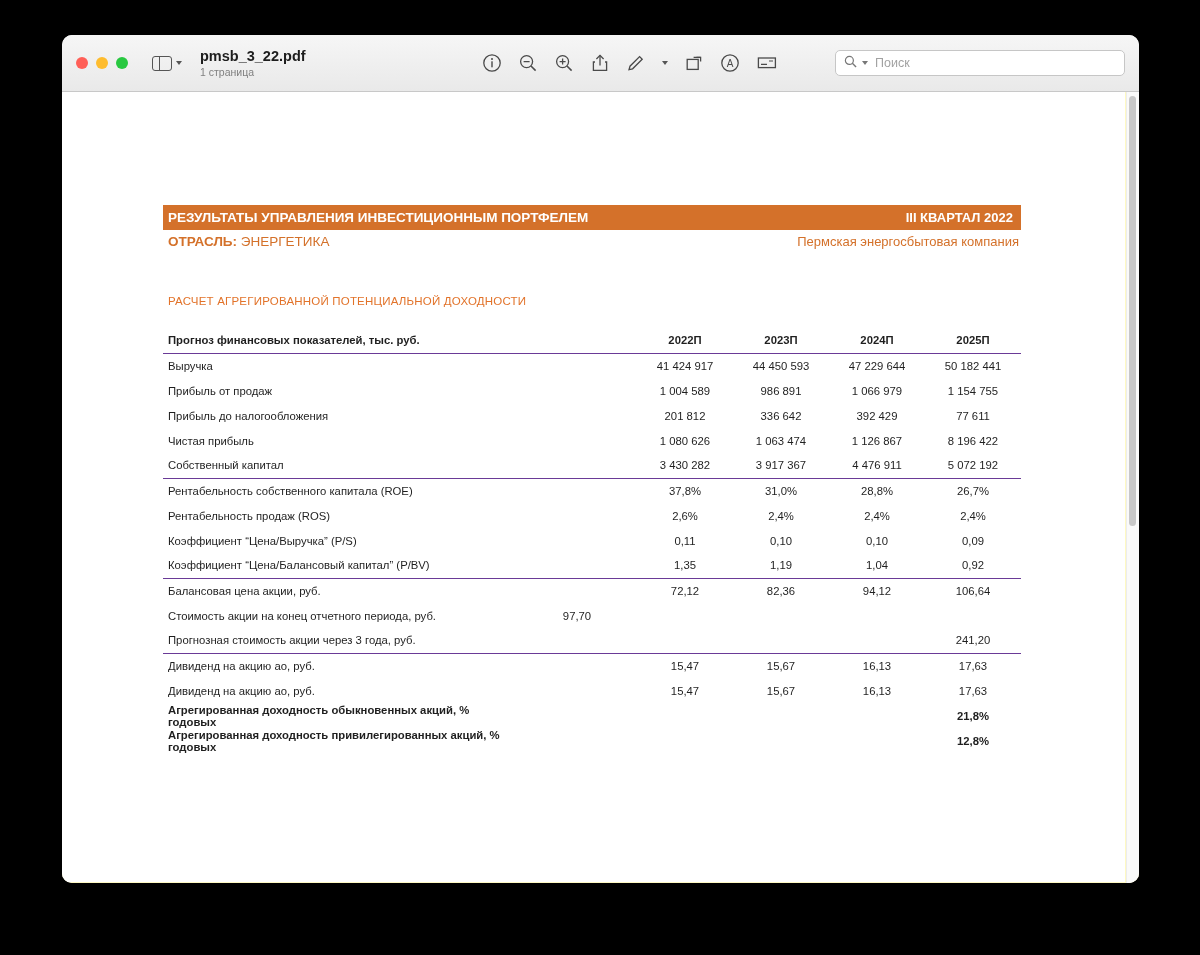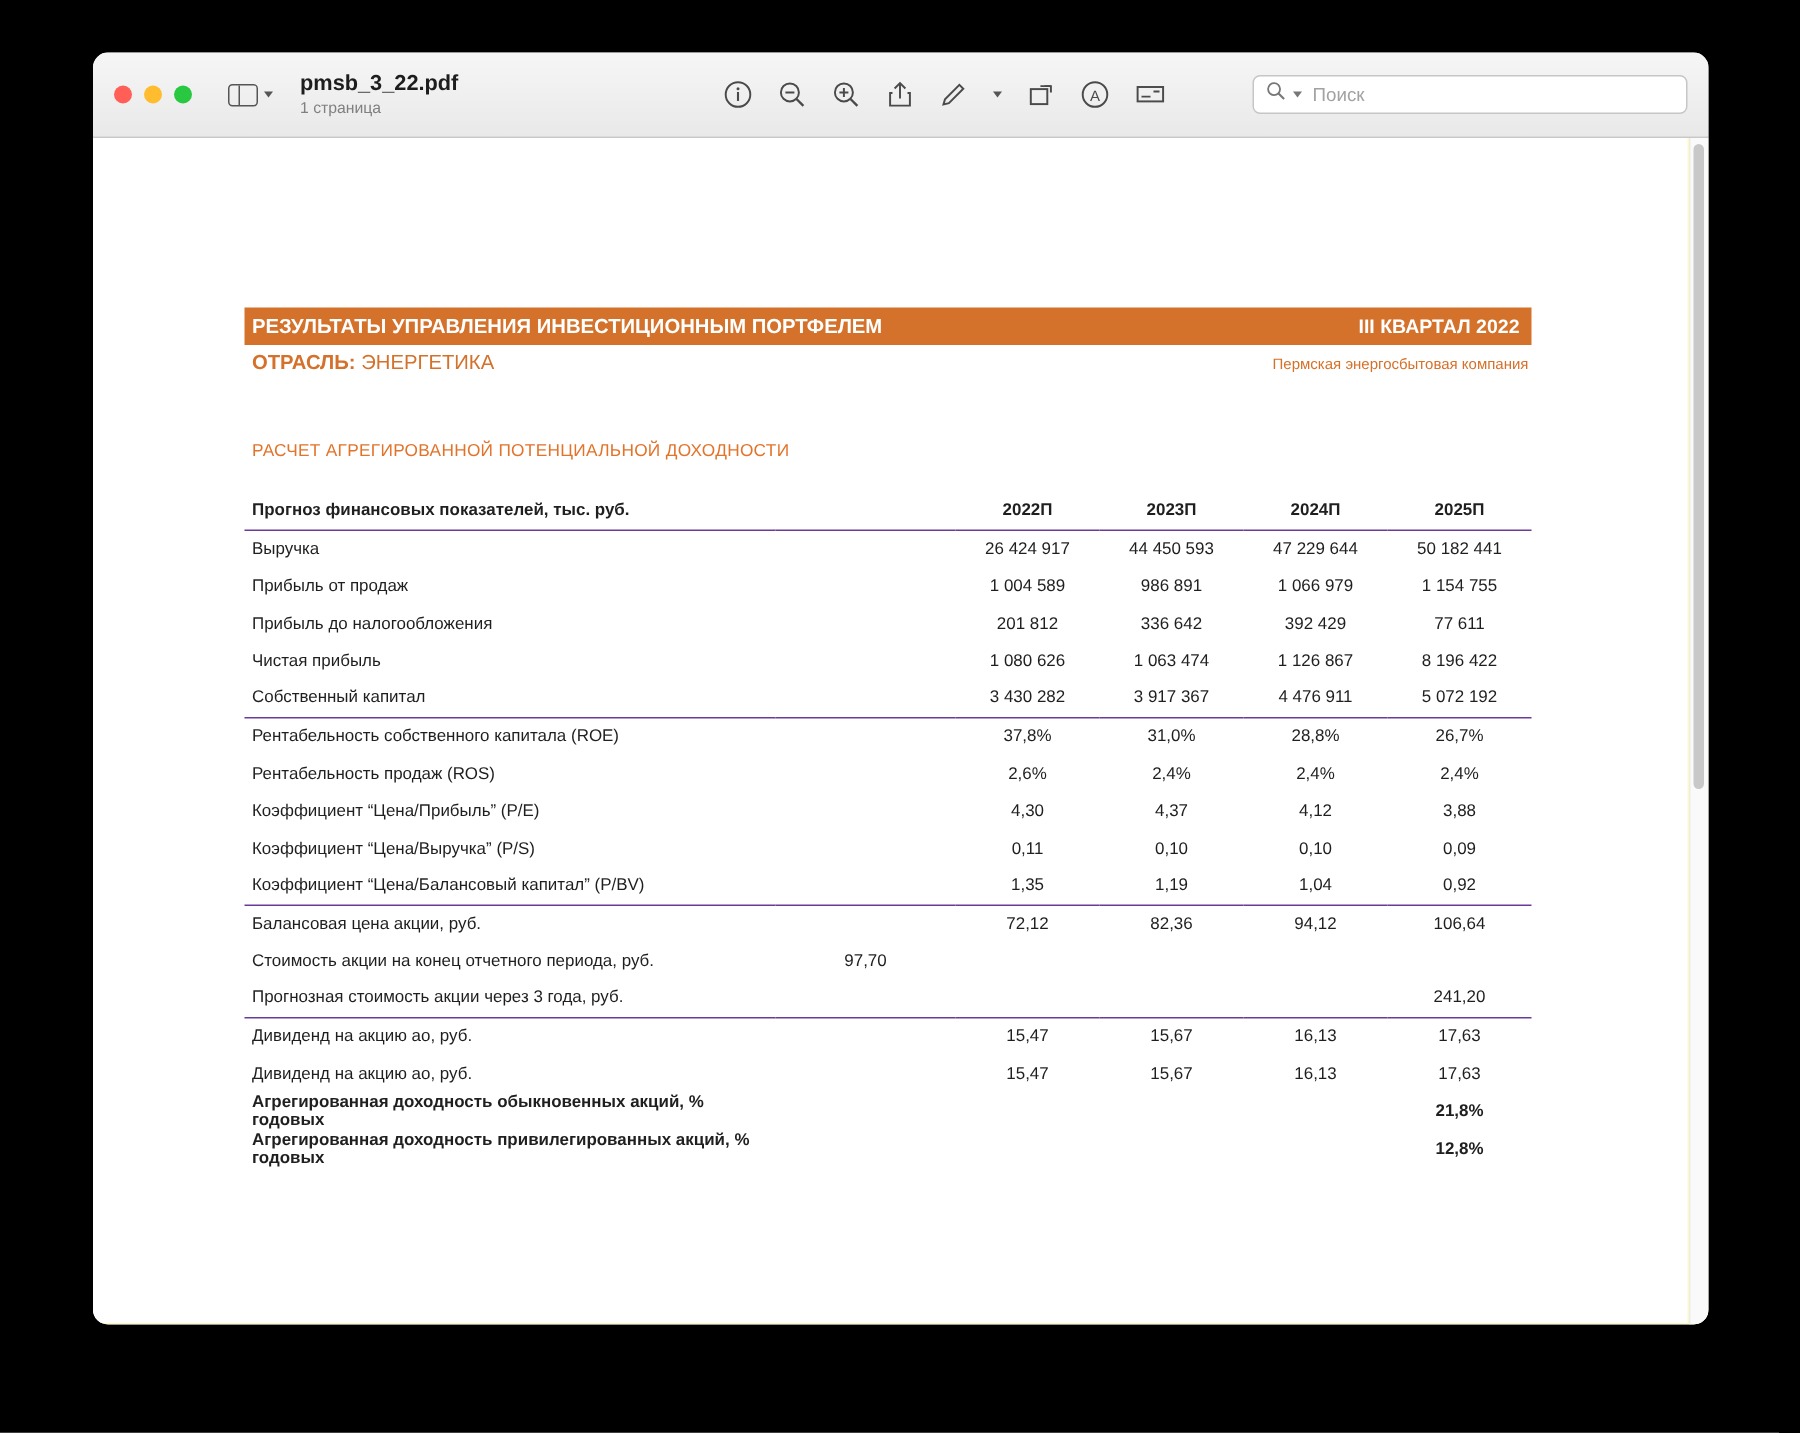--- a/index.html
+++ b/index.html
@@ -179,21 +179,21 @@
     align-items: baseline;
     padding: 0 2px 0 5px;
     gap: 36px;
   }
   .subhead .left {
     font-size: 13.5px;
     color: #d4712a;
   }
   .subhead .left b { font-weight: bold; }
   .subhead .right {
-    font-size: 10px;
+    font-size: 13px;
     color: #d4712a;
   }
 
   .sect-title {
     margin-top: 46px;
     padding-left: 5px;
     font-size: 11.5px;
     color: #e2732a;
     letter-spacing: .2px;
   }
@@ -355,21 +355,21 @@
               <th class="c-num">2022П</th>
               <th class="c-num">2023П</th>
               <th class="c-num">2024П</th>
               <th class="c-num">2025П</th>
             </tr>
           </thead>
           <tbody id="table-body">
               <tr>
                 <td class="c-label">Выручка</td>
                 <td class="c-mid"></td>
-                <td class="c-num">26 424 917</td>
+                <td class="c-num">41 424 917</td>
                 <td class="c-num">44 450 593</td>
                 <td class="c-num">47 229 644</td>
                 <td class="c-num">50 182 441</td>
               </tr>
               <tr>
                 <td class="c-label">Прибыль от продаж</td>
                 <td class="c-mid"></td>
                 <td class="c-num">1 004 589</td>
                 <td class="c-num">986 891</td>
                 <td class="c-num">1 066 979</td>
@@ -409,28 +409,20 @@
               </tr>
               <tr>
                 <td class="c-label">Рентабельность продаж (ROS)</td>
                 <td class="c-mid"></td>
                 <td class="c-num">2,6%</td>
                 <td class="c-num">2,4%</td>
                 <td class="c-num">2,4%</td>
                 <td class="c-num">2,4%</td>
               </tr>
               <tr>
-                <td class="c-label">Коэффициент “Цена/Прибыль” (P/E)</td>
-                <td class="c-mid"></td>
-                <td class="c-num">4,30</td>
-                <td class="c-num">4,37</td>
-                <td class="c-num">4,12</td>
-                <td class="c-num">3,88</td>
-              </tr>
-              <tr>
                 <td class="c-label">Коэффициент “Цена/Выручка” (P/S)</td>
                 <td class="c-mid"></td>
                 <td class="c-num">0,11</td>
                 <td class="c-num">0,10</td>
                 <td class="c-num">0,10</td>
                 <td class="c-num">0,09</td>
               </tr>
               <tr class="rule-purple">
                 <td class="c-label">Коэффициент “Цена/Балансовый капитал” (P/BV)</td>
                 <td class="c-mid"></td>

